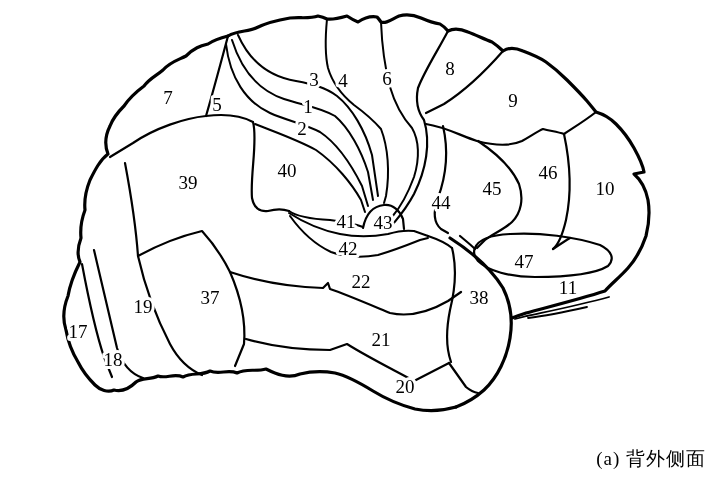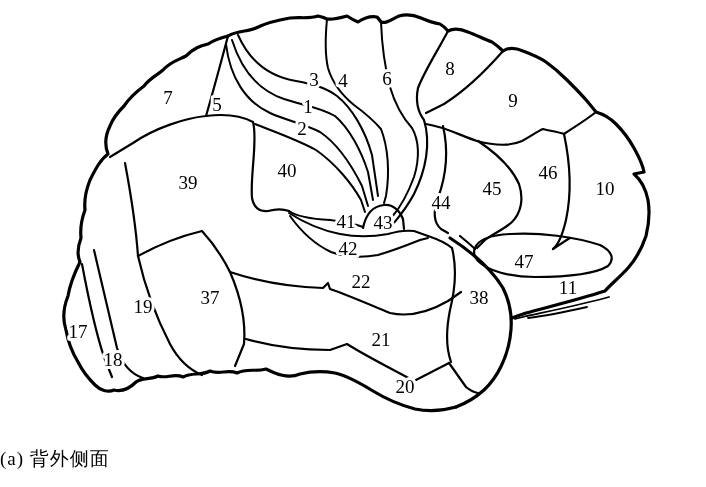--- a/index.html
+++ b/index.html
@@ -23,21 +23,21 @@
     text-anchor:middle;
     paint-order:stroke;
     stroke:#ffffff;
     stroke-width:6px;
     stroke-linejoin:round;
   }
   #caption{
     position:absolute;
     left:0;right:0;
     top:446px;
-    text-align:left;
+    text-align:right;
     font-size:19px;
     color:#000;
     letter-spacing:1px;
   }
 </style>
 </head>
 <body>
 
 <div id="stage">
   <svg id="brain-svg" width="706" height="487" viewBox="0 0 706 487" xmlns="http://www.w3.org/2000/svg">

